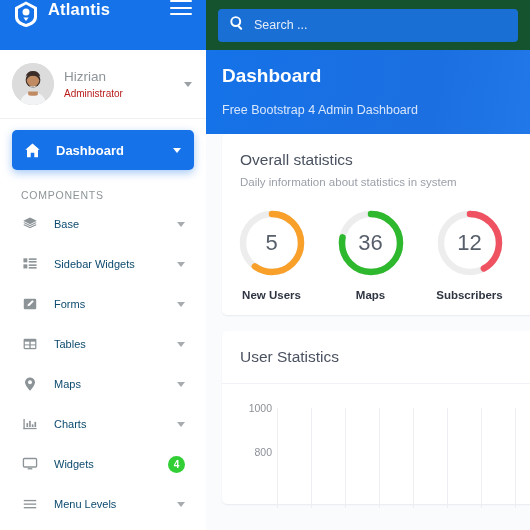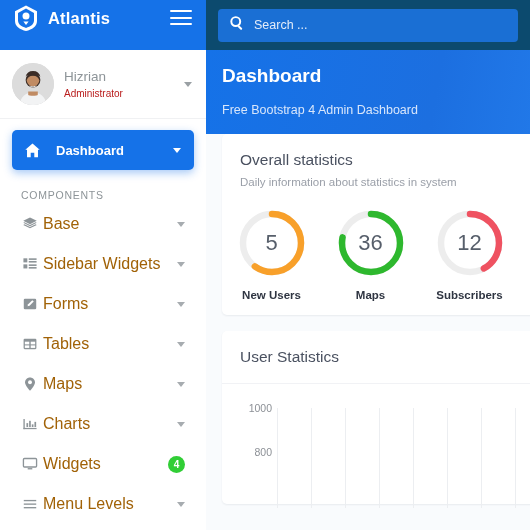--- a/index.html
+++ b/index.html
@@ -15,21 +15,21 @@
   #sidebar {
     position: absolute; left: 0; top: 0;
     width: 206px; height: 530px;
     background: #ffffff;
     z-index: 5;
     overflow: hidden;
   }
   #logo-header {
     height: 50px; width: 206px;
     background: #1572e8;
-    display: flex; align-items: center;
+    display: flex; 
     padding: 0 14px 14px 13px;
   }
   .logo-mark { width: 26px; height: 28px; flex: 0 0 auto; }
   .brand-text {
     color: #fff; font-size: 16.5px; font-weight: bold;
     letter-spacing: .2px; margin-left: 9px; flex: 1 1 auto;
   }
   .burger { width: 22px; height: 16px; flex: 0 0 auto; cursor: pointer; }
   .burger span {
     display: block; height: 2.2px; background: #fff;
@@ -84,21 +84,21 @@
   .section-title {
     font-size: 10.5px; color: #8d9498; letter-spacing: .75px;
     padding: 19px 0 3px 21px; font-weight: normal;
   }
 
   .nav-item {
     height: 40px; display: flex; align-items: center;
     padding: 0 21px 0 22px; cursor: pointer;
   }
   .nav-item .ni { width: 21px; flex: 0 0 auto; display: flex; align-items: center; }
-  .nav-item .nl { flex: 1 1 auto; font-size: 16px; color: #a16207; }
+  .nav-item .nl { flex: 1 1 auto; font-size: 11px; color: #0c4a6e; margin-left: 11px; }
   .caret-g {
     width: 0; height: 0; flex: 0 0 auto;
     border-left: 4.5px solid transparent;
     border-right: 4.5px solid transparent;
     border-top: 5px solid #a7acb0;
   }
   .badge-green {
     flex: 0 0 auto; background: #31ce36; color: #fff;
     font-size: 10px; font-weight: bold;
     width: 17px; height: 17px; border-radius: 50%;
@@ -107,21 +107,21 @@
 
   
   #main {
     position: absolute; left: 206px; top: 0;
     width: 324px; height: 530px;
     background: #f9fbfd;
     overflow: hidden;
   }
   #topbar {
     height: 50px; width: 324px;
-    background: #0c4a6e;
+    background: #14532d;
     display: flex; align-items: center;
     padding-left: 12px;
   }
   .searchbox {
     height: 33px; flex: 1 1 auto; margin-right: 12px;
     background: #1a6fd4; border-radius: 4px;
     display: flex; align-items: center; padding-left: 11px;
     cursor: text;
   }
   .search-ph { color: #e3ecf9; font-size: 12.5px; margin-left: 9px; }

